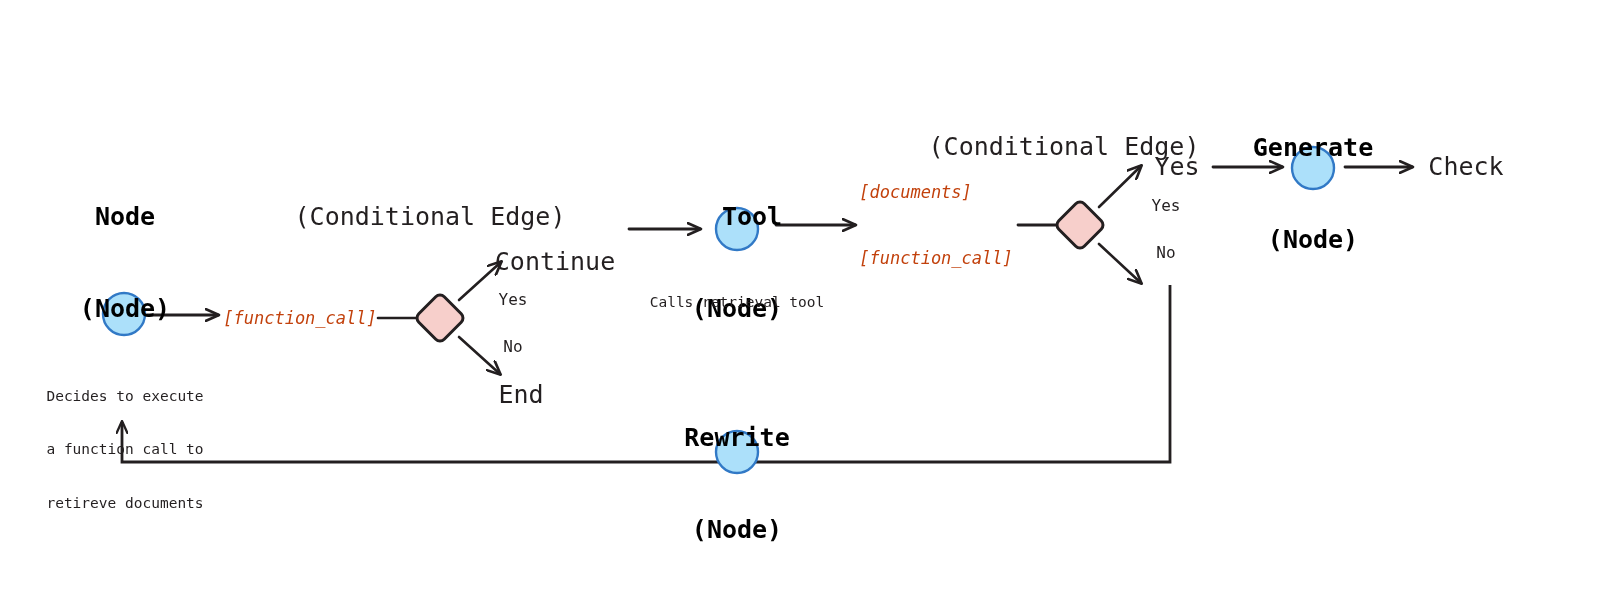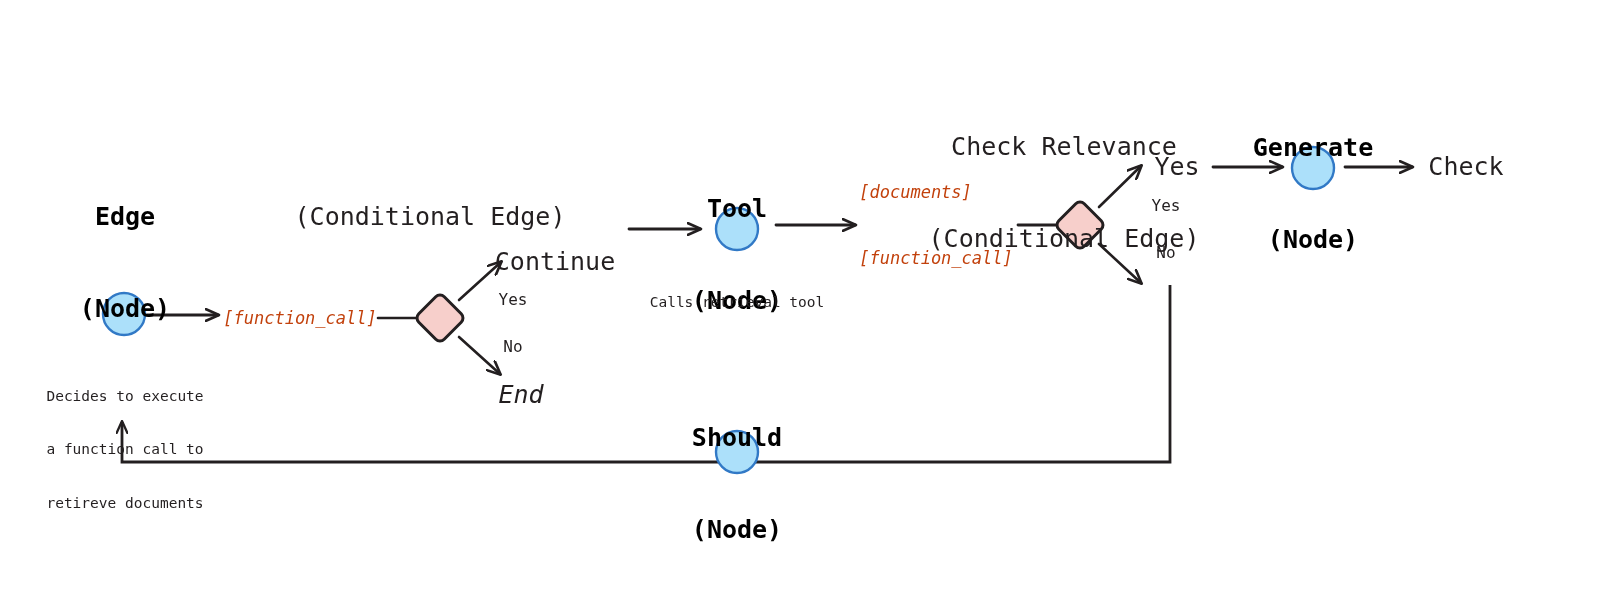--- a/index.html
+++ b/index.html
@@ -141,45 +141,44 @@
 
     <g>
       <rect x="422" y="300" width="36" height="36" rx="6" ry="6" transform="rotate(45 440 318)" fill="#f7cfcb" stroke="#231f20" stroke-width="3"></rect>
     </g>
     <g>
       <rect x="1062" y="207" width="36" height="36" rx="6" ry="6" transform="rotate(45 1080 225)" fill="#f7cfcb" stroke="#231f20" stroke-width="3"></rect>
     </g>
   </svg>
 
   <div class="lbl grp-title blue" style="left:125px; top:141px;">
-    <div>Edge</div>
+    <div>Node</div>
     <div>(Node)</div>
   </div>
 
   <div class="lbl grp-title dark" style="left:430px; top:141px;">
     <div>(Conditional Edge)</div>
   </div>
 
-  <div class="lbl grp-title blue" style="left:737px; top:133px;">
+  <div class="lbl grp-title blue" style="left:737px; top:141px;text-align:right;">
     <div>Tool</div>
     <div>(Node)</div>
   </div>
 
   <div class="lbl grp-title dark" style="left:1064px; top:71px;">
-    <div>Check Relevance</div>
     <div>(Conditional Edge)</div>
   </div>
 
   <div class="lbl grp-title blue" style="left:1313px; top:72px;">
     <div>Generate</div>
     <div>(Node)</div>
   </div>
 
   <div class="lbl grp-title blue" style="left:737px; top:362px;">
-    <div>Should</div>
+    <div>Rewrite</div>
     <div>(Node)</div>
   </div>
 
   <div class="lbl node-cap" style="left:737px; top:259px;">
     <div>Calls retrieval tool</div>
   </div>
 
   <div class="lbl node-cap" style="left:125px; top:353px;">
     <div>Decides to execute</div>
     <div>a function call to</div>
@@ -193,21 +192,21 @@
 
   <div class="lbl code-lbl" style="left:936px; top:225px;">
     <div>[documents]</div>
     <div>[function_call]</div>
   </div>
 
   <div class="lbl branch-lbl" style="left:513px; top:300px;">Yes</div>
 
   <div class="lbl branch-lbl" style="left:513px; top:347px;">No</div>
 
-  <div class="lbl flow-lbl" style="left:521px; top:395px;font-style:italic;">End</div>
+  <div class="lbl flow-lbl" style="left:521px; top:395px;">End</div>
 
   <div class="lbl flow-lbl" style="left:1177px; top:167px;">Yes</div>
 
   <div class="lbl branch-lbl" style="left:1166px; top:206px;">Yes</div>
 
   <div class="lbl branch-lbl" style="left:1166px; top:253px;">No</div>
 
   <div class="lbl flow-lbl" style="left:1466px; top:167px;">Check</div>
 
 </div>

